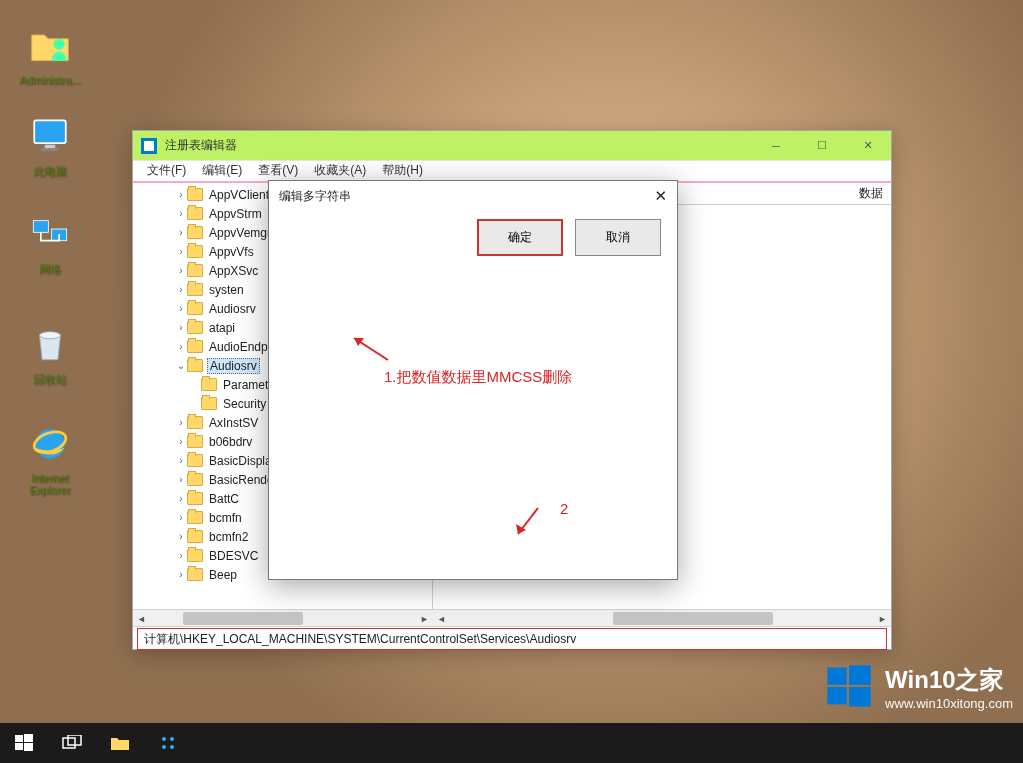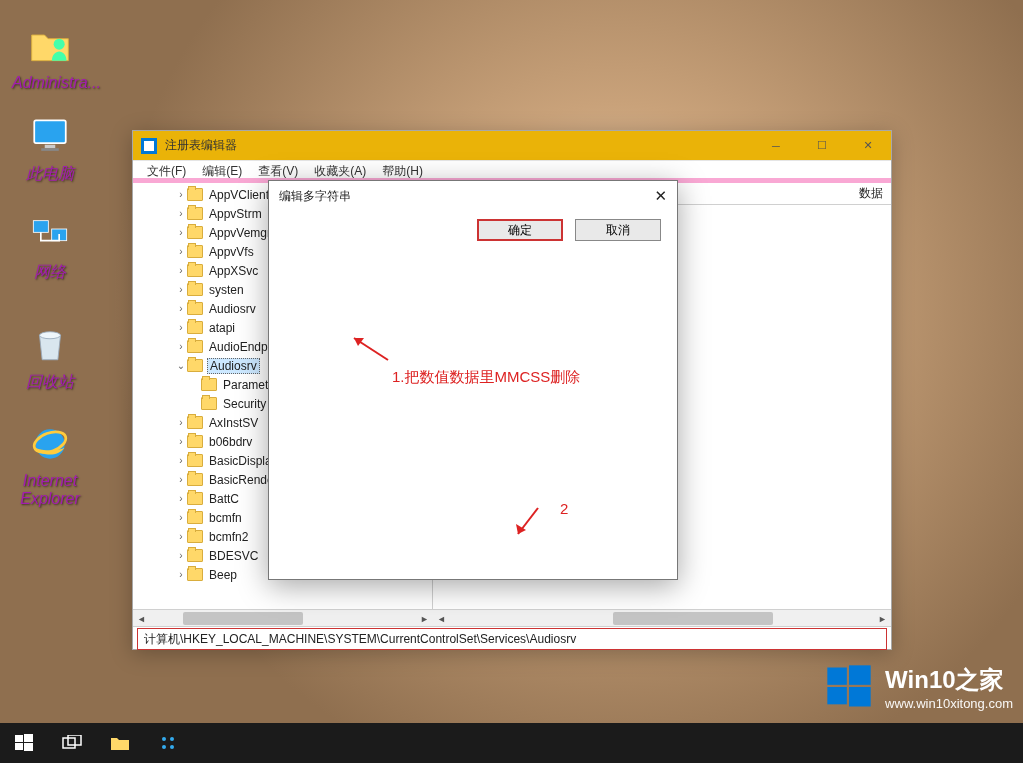--- a/index.html
+++ b/index.html
@@ -1,39 +1,39 @@
 <!DOCTYPE html>
 <html><head>
 <meta charset="utf-8">
 <style>
 *{box-sizing:border-box;margin:0;padding:0;font-family:"Microsoft YaHei","Segoe UI",Tahoma,sans-serif;}
 html,body{width:1023px;height:763px;overflow:hidden;background:linear-gradient(135deg,#c9a27a 0%,#d4b896 30%,#a88866 60%,#8f6f4f 100%);position:relative;}
 .wallpaper{position:absolute;inset:0;background:radial-gradient(circle at 60% 40%, #e8d2b5 0%, #c9a27a 200px, #8f6f4f 500px);}
-.desktop-icon{position:absolute;width:76px;text-align:center;color:#a21caf;font-size:16px;text-shadow:1px 1px 2px rgba(0,0,0,.6);font-style:italic;}
+.desktop-icon{position:absolute;width:76px;text-align:center;color:#4d7c0f;font-size:11px;text-shadow:1px 1px 2px rgba(0,0,0,.6);}
 .desktop-icon .ic{width:48px;height:48px;margin:0 auto 4px;display:flex;align-items:center;justify-content:center;}
 .di-admin{left:12px;top:22px;}
 .di-pc{left:12px;top:112px;}
 .di-net{left:12px;top:210px;}
 .di-bin{left:12px;top:320px;}
 .di-ie{left:12px;top:420px;}
 .folder-svg{width:44px;height:44px;}
 .pc-svg{width:42px;height:42px;}
 .net-svg{width:40px;height:40px;}
 .bin-svg{width:42px;height:42px;}
 .ie-svg{width:44px;height:44px;}
 
 
 .regedit{position:absolute;left:132px;top:130px;width:760px;height:520px;background:#fff;border:1px solid #a8a8a8;box-shadow:0 4px 20px rgba(0,0,0,.25);}
-.titlebar{height:30px;background:#eab308;display:flex;align-items:center;padding-left:8px;border-bottom:1px solid #e5e5e5;}
+.titlebar{height:30px;background:#bef264;display:flex;align-items:center;padding-left:8px;border-bottom:1px solid #e5e5e5;}
 .titlebar .appicon{width:16px;height:16px;background:#0078d7;margin-right:8px;display:inline-block;position:relative;}
 .titlebar .appicon::after{content:"";position:absolute;inset:3px;background:#fff;}
 .titlebar .title{font-size:12px;color:#333;}
 .winbtns{margin-left:auto;display:flex;}
 .winbtn{width:46px;height:30px;display:flex;align-items:center;justify-content:center;color:#555;font-size:11px;}
-.menubar{height:22px;display:flex;align-items:flex-start;padding-left:8px;font-size:12px;color:#333;gap:4px;border-bottom:5px solid #f9a8d4;}
+.menubar{height:22px;display:flex;align-items:flex-end;padding-left:8px;font-size:12px;color:#333;gap:4px;border-bottom:2px solid #f9a8d4;}
 .menubar span{padding:2px 6px;}
 .regedit-body{display:flex;height:426px;}
 .tree{width:300px;border-right:1px solid #d0d0d0;overflow:hidden;font-size:12px;color:#222;padding-top:2px;}
 .tree-row{display:flex;align-items:center;height:19px;white-space:nowrap;}
 .indent{display:inline-block;width:14px;}
 .expander{display:inline-block;width:12px;text-align:center;color:#666;font-size:10px;}
 .folder-ic{width:16px;height:13px;background:#ffd869;border:1px solid #d9ad3d;border-radius:1px;margin-right:4px;flex-shrink:0;position:relative;}
 .folder-ic::before{content:"";position:absolute;top:-3px;left:0;width:6px;height:3px;background:#ffd869;border:1px solid #d9ad3d;border-bottom:none;}
 .tree-row.sel .label-wrap{background:#cce8ff;border:1px dotted #666;padding:0 2px;}
 .label-wrap{padding:0 2px;}
@@ -53,21 +53,21 @@
 
 .dialog{position:absolute;left:268px;top:180px;width:410px;height:400px;background:#fff;border:1px solid #777;box-shadow:0 6px 28px rgba(0,0,0,.35);}
 .dlg-title{height:30px;display:flex;align-items:center;padding:0 10px;font-size:12px;color:#222;}
 .dlg-close{margin-left:auto;font-size:15px;color:#222;}
 .dlg-body{padding:8px 16px 12px;font-size:12px;color:#222;}
 .field-label{margin:4px 0 4px;}
 .name-input{width:100%;height:24px;border:1px solid #c33;padding:2px 6px;font-size:12px;display:flex;align-items:center;}
 .data-textarea{width:100%;height:225px;border:1px solid #888;padding:4px;font-size:12px;position:relative;background:#fff;}
 .data-line{display:inline-block;background:#0078d7;color:#fff;padding:0 1px;margin-bottom:1px;}
 .dlg-buttons{display:flex;justify-content:flex-end;gap:12px;padding:8px 16px;}
-.dlg-btn{width:86px;height:22px;border:1px solid #888;background:#e9e9e9;font-size:12px;display:flex;align-items:center;justify-content:center;}
+.dlg-btn{width:86px;height:37px;border:1px solid #888;background:#e9e9e9;font-size:12px;display:flex;align-items:center;justify-content:center;}
 .dlg-btn.ok{border:2px solid #c33;}
 .anno-red{position:absolute;color:#d22;font-size:15px;font-weight:400;pointer-events:none;}
 .arrow-svg{position:absolute;pointer-events:none;}
 
 
 .watermark{position:absolute;right:10px;bottom:50px;display:flex;align-items:center;gap:10px;color:#fff;}
 .wm-logo{width:52px;height:52px;}
 .wm-text .main{font-size:24px;font-weight:700;}
 .wm-text .sub{font-size:13px;opacity:.95;}
 
@@ -411,21 +411,21 @@
     <div class="dlg-btn">
         <span>取消</span>
       </div>
   </div>
 </div>
 
 <svg class="arrow-svg" style="left:348px;top:334px" width="44" height="30">
     <line x1="40" y1="26" x2="6" y2="4" stroke="#d22" stroke-width="2"></line>
     <polygon points="6,4 16,4 10,12" fill="#d22"></polygon>
   </svg>
-<div class="anno-red" style="left:392px;top:368px">1.把数值数据里MMCSS删除</div>
+<div class="anno-red" style="left:384px;top:368px">1.把数值数据里MMCSS删除</div>
 <svg class="arrow-svg" style="left:510px;top:504px" width="34" height="36">
     <line x1="28" y1="4" x2="8" y2="30" stroke="#d22" stroke-width="2"></line>
     <polygon points="8,30 6,20 16,26" fill="#d22"></polygon>
   </svg>
 <div class="anno-red" style="left:560px;top:500px">2</div>
 
 <div class="watermark">
   <svg class="wm-logo" viewBox="0 0 48 48">
     <rect x="4" y="6" width="18" height="16" fill="#0078d7"></rect>
       <rect x="24" y="4" width="20" height="18" fill="#0078d7"></rect>

